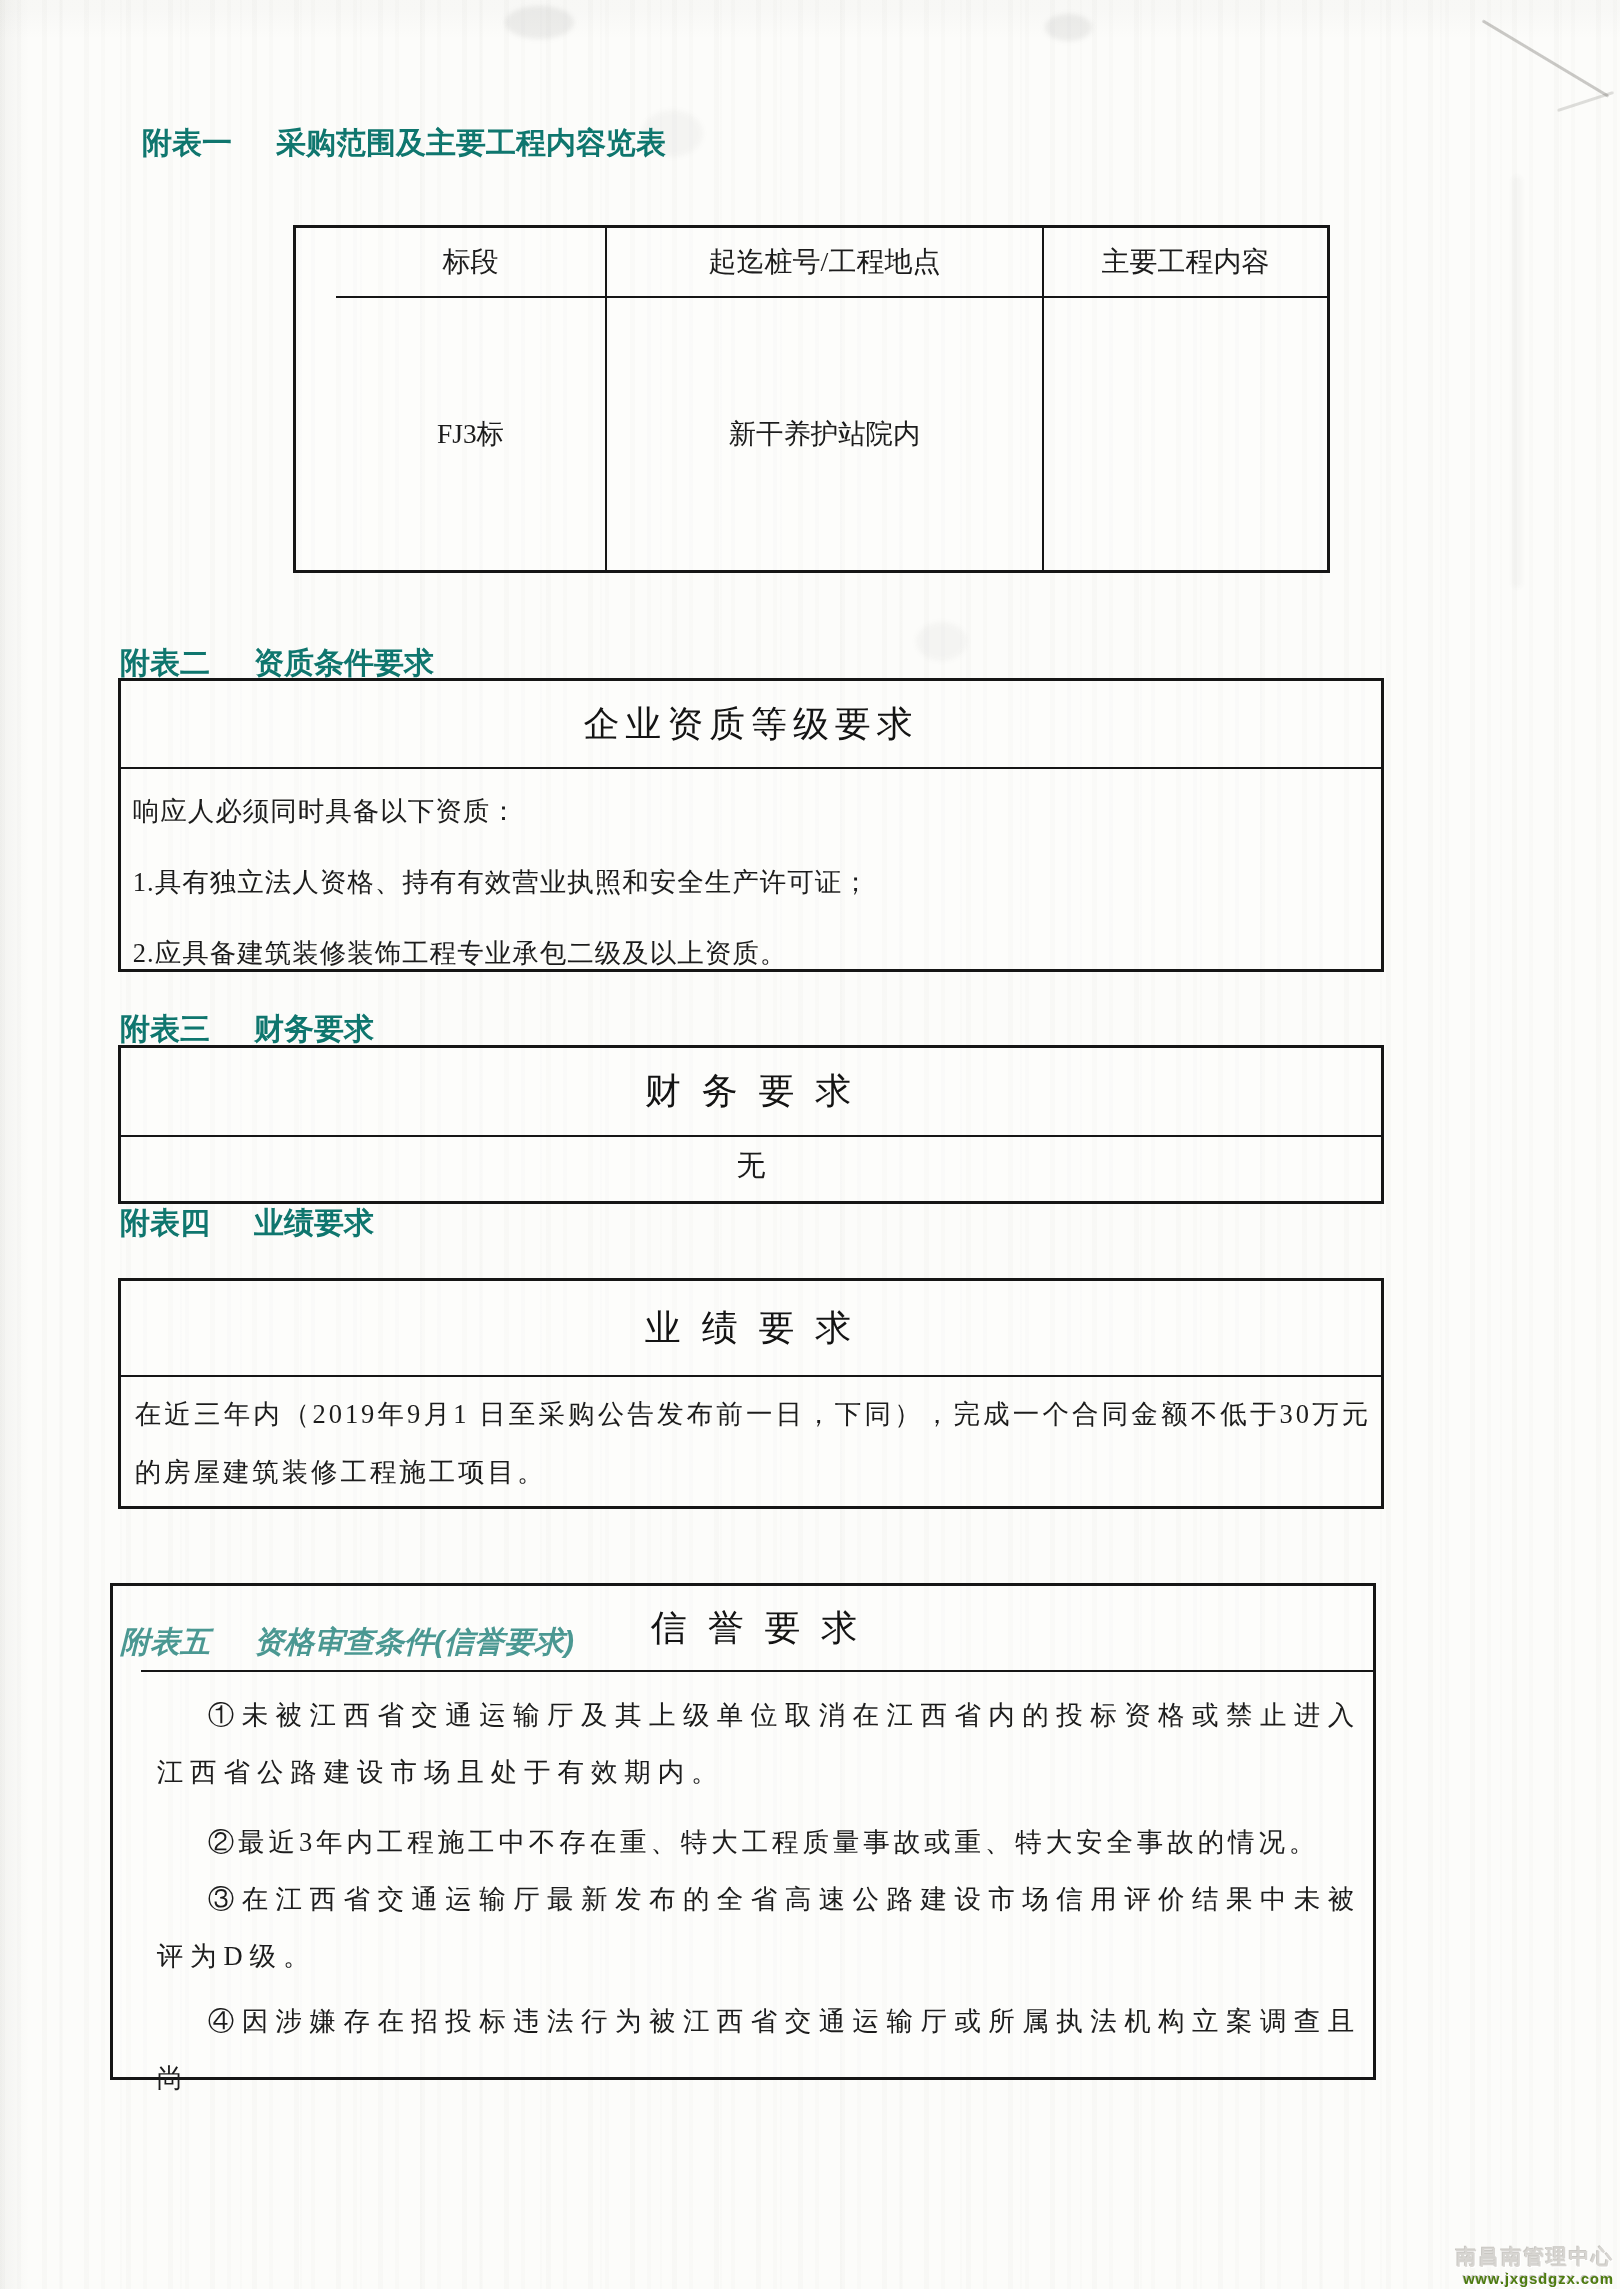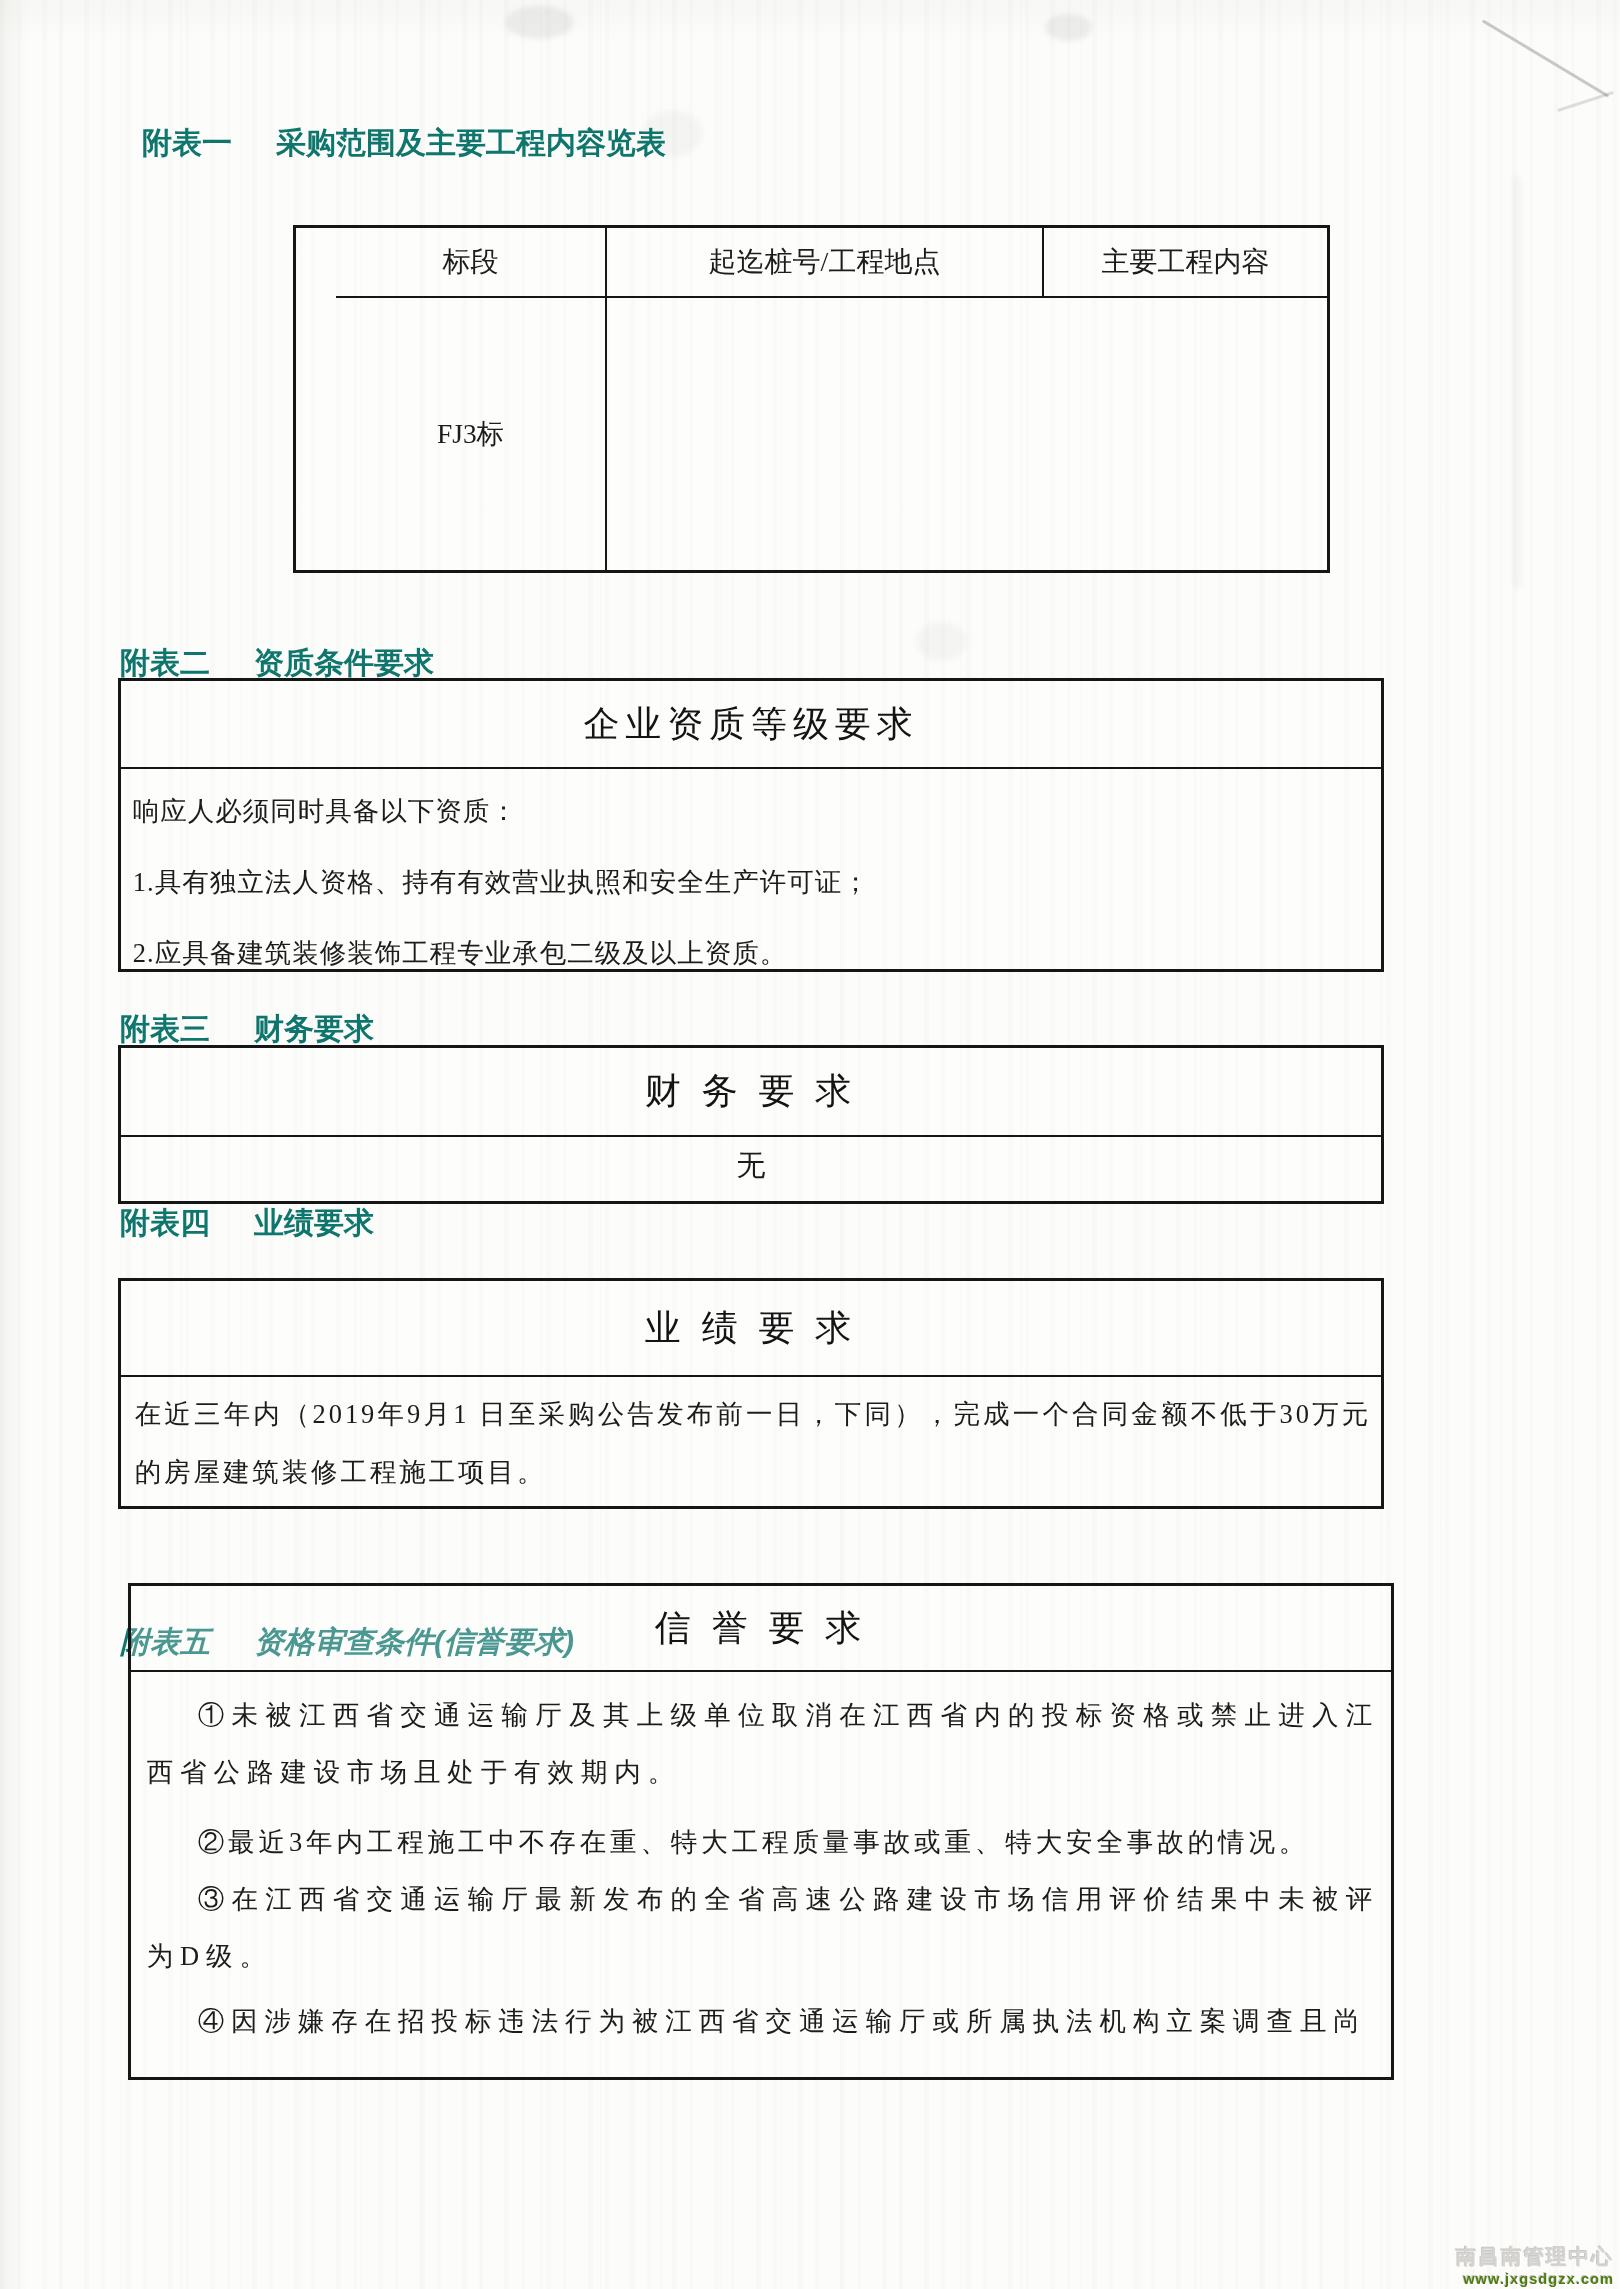--- a/index.html
+++ b/index.html
@@ -45,21 +45,21 @@
 
   #t3{left:118px;top:1045px;width:1266px;height:159px;}
   #t3 .tbl-header{height:87px;}
   #t3 .tbl-body{height:58px;display:flex;align-items:center;justify-content:center;font-size:29px;}
 
   #t4{left:118px;top:1278px;width:1266px;height:231px;}
   #t4 .tbl-header{height:94px;}
   #t4 .tbl-body{padding:7.8px 9.8px 0 13.7px;}
   #t4 p{margin:0;font-size:26.5px;line-height:58px;letter-spacing:2.9px;text-align:justify;word-break:break-all;}
 
-  #t5{left:128px;top:1583px;width:1266px;height:497px;}
+  #t5{left:110px;top:1583px;width:1266px;height:497px;padding-left:28px;}
   #t5 .tbl-header{height:84px;}
   #t5 .tbl-body{padding:14.7px 11.8px 0 15.7px;overflow:hidden;}
   #t5 p{margin:0;font-size:26.5px;line-height:57px;letter-spacing:6.9px;text-align:justify;text-indent:51px;word-break:break-all;}
   #t5 p.item-1{margin-bottom:13.7px;}
   #t5 p.item-2{letter-spacing:3.9px;margin-bottom:0;}
   #t5 p.item-3{margin-bottom:7.8px;}
 
   .watermark{position:absolute;right:5.9px;bottom:2px;text-align:right;line-height:1.25;
     font-family:"Liberation Sans","DejaVu Sans",sans-serif;}
   .wm1{font-size:20.6px;font-weight:bold;letter-spacing:2px;color:#d7d5d1;
@@ -82,20 +82,21 @@
   <div class="stroke" style="left:1556px;top:100px;width:59px;transform:rotate(-18deg);opacity:.6;"></div>
 
   <div class="section-title" style="left:142px;top:123px;">
     <span class="st-label">附表一</span><span class="st-name">采购范围及主要工程内容览表</span>
   </div>
   <div class="tbl" id="t1">
     <div class="hcell vline">标段</div>
     <div class="hcell vline">起迄桩号/工程地点</div>
     <div class="hcell">主要工程内容</div>
     <div class="bcell vline">FJ3标</div>
+    <div class="bcell vline">新干养护站院内</div>
   </div>
 
   <div class="section-title" style="left:120px;top:643px;">
     <span class="st-label">附表二</span><span class="st-name">资质条件要求</span>
   </div>
   <div class="tbl" id="t2">
     <div class="tbl-header">企业资质等级要求</div>
     <div class="tbl-body">
       <p>响应人必须同时具备以下资质：</p>
       <p>1.具有独立法人资格、持有有效营业执照和安全生产许可证；</p>

